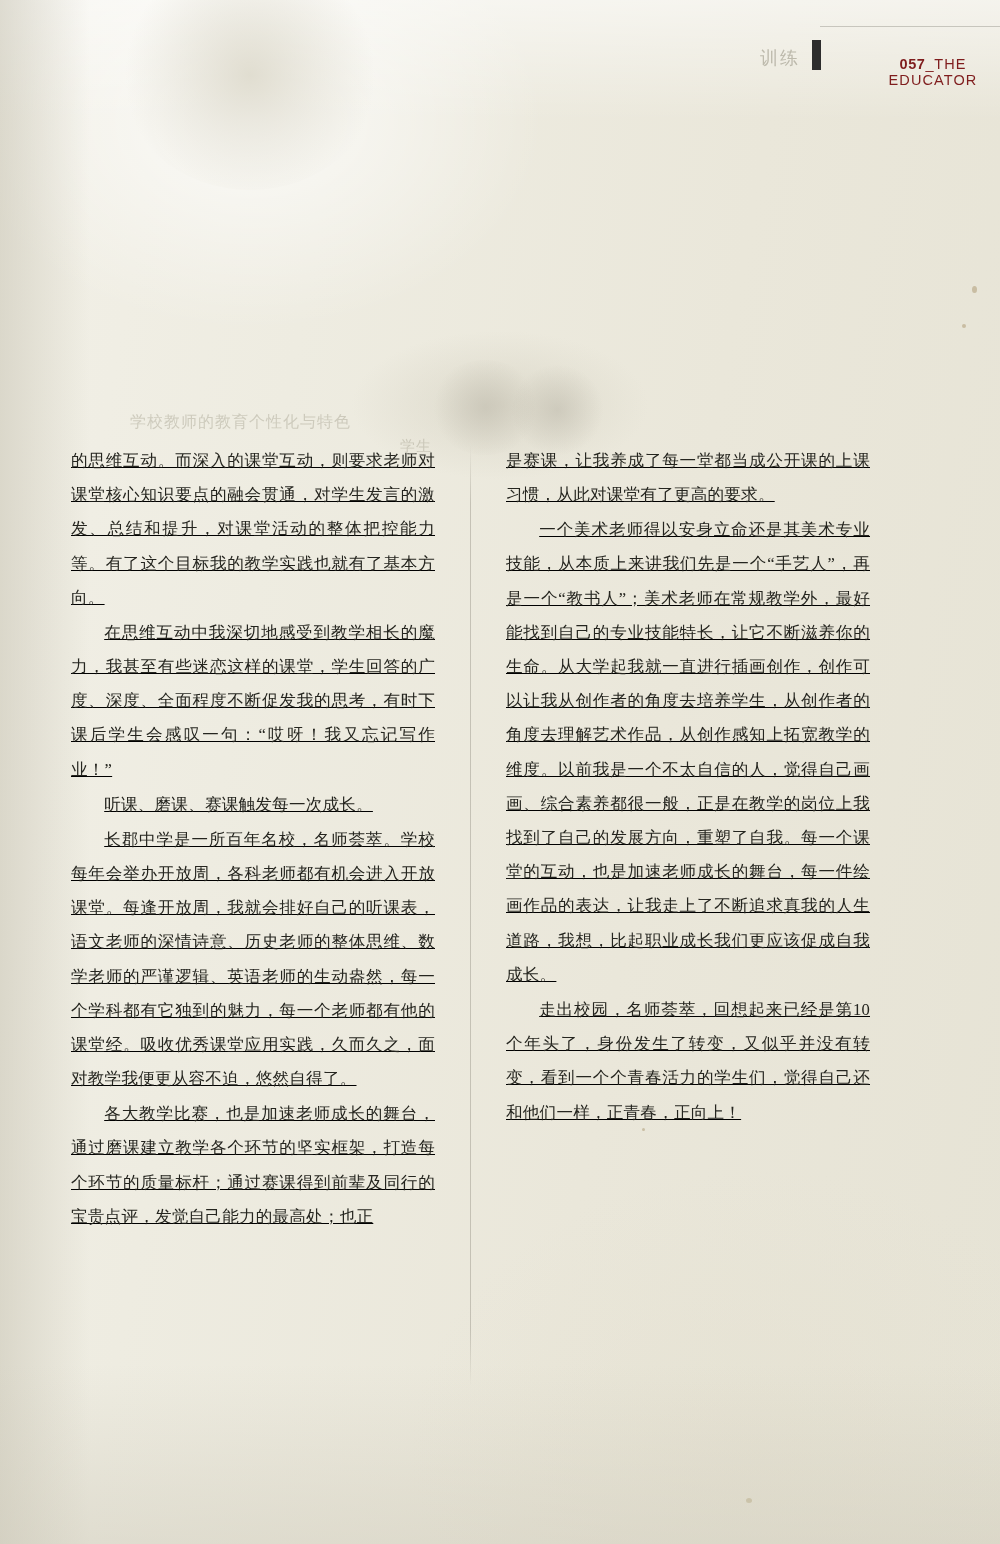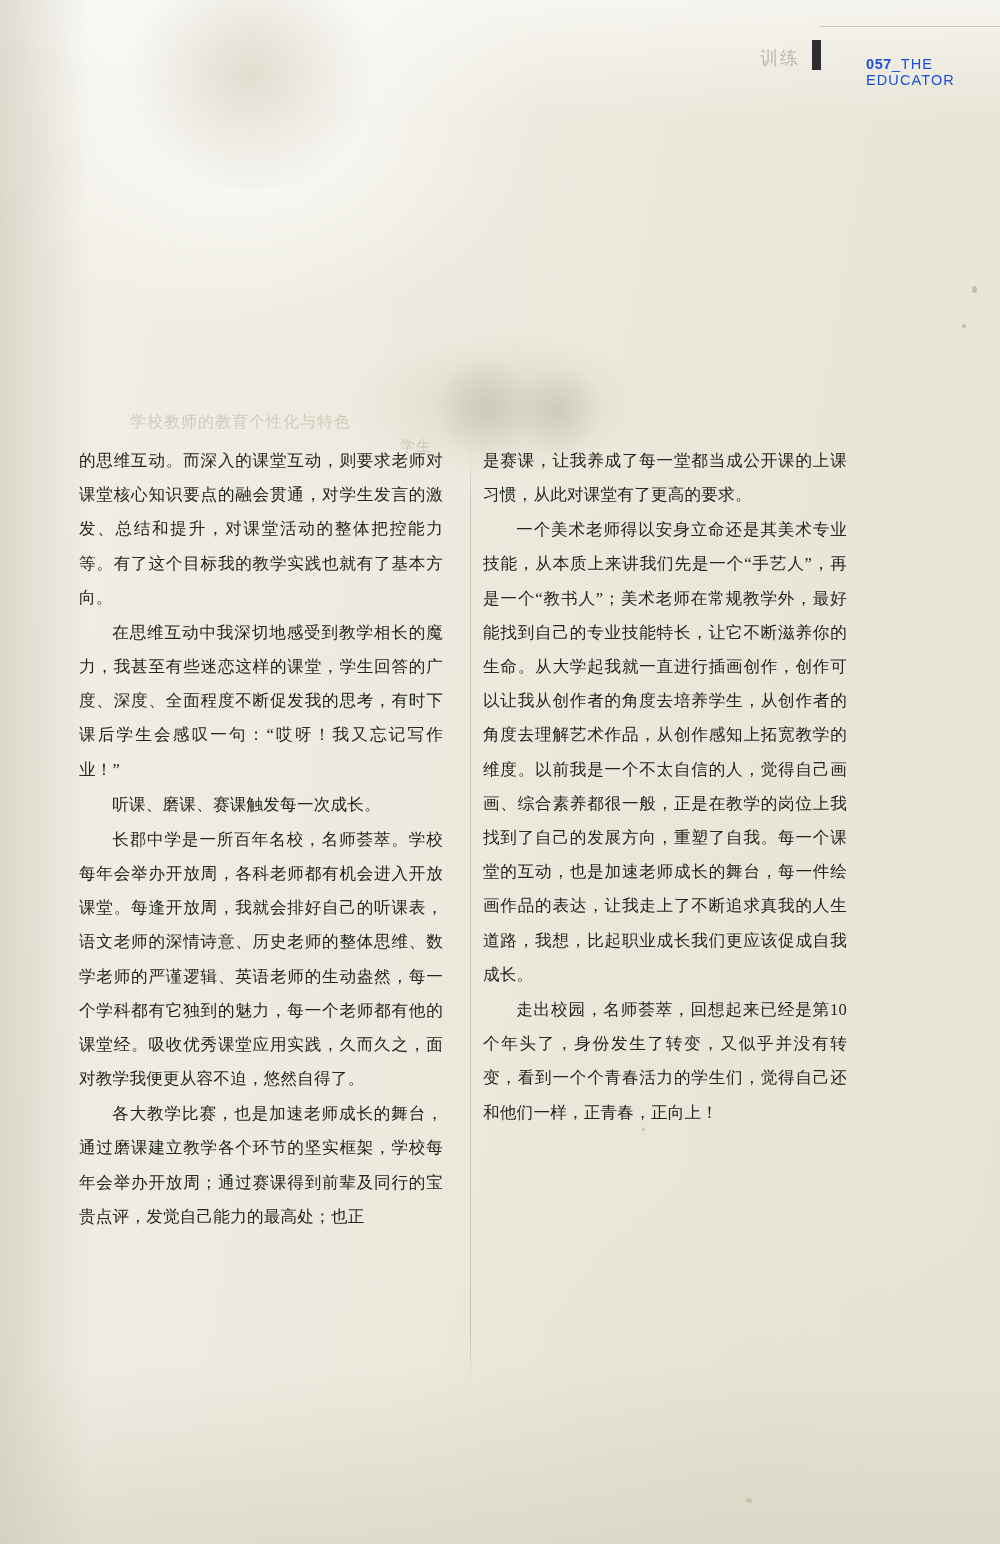--- a/index.html
+++ b/index.html
@@ -70,20 +70,21 @@
     pointer-events: none;
   }
 
   
   .header {
     position: absolute;
     top: 26px;
     right: 0;
     left: 0;
     height: 34px;
+    text-align: center;
   }
   .header-rule {
     position: absolute;
     top: 0;
     left: 820px;
     right: 0;
     height: 1px;
     background: rgba(120,118,110,0.35);
   }
   .header-bar {
@@ -103,35 +104,36 @@
     letter-spacing: 2px;
     font-family: "DejaVu Sans", sans-serif;
   }
   .header-label {
     position: absolute;
     top: 30px;
     left: 866px;
     font-family: "Liberation Sans", sans-serif;
     font-size: 14.5px;
     letter-spacing: 0.6px;
-    color: #1d4ed8;
+    color: #7f1d1d;
     font-weight: 700;
   }
   .header-label .num { font-weight: 700; }
   .header-label .sep { font-weight: 400; }
   .header-label .ttl { font-weight: 400; letter-spacing: 1.1px; }
 
   
   .columns {
     position: absolute;
     top: 444px;
-    left: 79px;
+    left: 71px;
     width: 862px;
     display: flex;
-    gap: 40px;
+    gap: 71px;
+    text-decoration: underline;
   }
   .col {
     width: 364px;
   }
   .divider {
     position: absolute;
     left: 470px;
     top: 446px;
     width: 1px;
     height: 940px;
@@ -189,20 +191,20 @@
 </header>
 
 <div class="divider"></div>
 
 <div class="columns">
   <div class="col">
     <p class="para">的思维互动。而深入的课堂互动，则要求老师对课堂核心知识要点的融会贯通，对学生发言的激发、总结和提升，对课堂活动的整体把控能力等。有了这个目标我的教学实践也就有了基本方向。</p>
     <p class="para indent">在思维互动中我深切地感受到教学相长的魔力，我甚至有些迷恋这样的课堂，学生回答的广度、深度、全面程度不断促发我的思考，有时下课后学生会感叹一句：“哎呀！我又忘记写作业！”</p>
     <p class="para indent">听课、磨课、赛课触发每一次成长。</p>
     <p class="para indent">长郡中学是一所百年名校，名师荟萃。学校每年会举办开放周，各科老师都有机会进入开放课堂。每逢开放周，我就会排好自己的听课表，语文老师的深情诗意、历史老师的整体思维、数学老师的严谨逻辑、英语老师的生动盎然，每一个学科都有它独到的魅力，每一个老师都有他的课堂经。吸收优秀课堂应用实践，久而久之，面对教学我便更从容不迫，悠然自得了。</p>
-    <p class="para indent">各大教学比赛，也是加速老师成长的舞台，通过磨课建立教学各个环节的坚实框架，学校每年会举办开放周；通过赛课得到前辈及同行的宝贵点评，发觉自己能力的最高处；也正</p>
+    <p class="para indent">各大教学比赛，也是加速老师成长的舞台，通过磨课建立教学各个环节的坚实框架，打造每个环节的质量标杆；通过赛课得到前辈及同行的宝贵点评，发觉自己能力的最高处；也正</p>
   </div>
   <div class="col">
     <p class="para">是赛课，让我养成了每一堂都当成公开课的上课习惯，从此对课堂有了更高的要求。</p>
     <p class="para indent">一个美术老师得以安身立命还是其美术专业技能，从本质上来讲我们先是一个“手艺人”，再是一个“教书人”；美术老师在常规教学外，最好能找到自己的专业技能特长，让它不断滋养你的生命。从大学起我就一直进行插画创作，创作可以让我从创作者的角度去培养学生，从创作者的角度去理解艺术作品，从创作感知上拓宽教学的维度。以前我是一个不太自信的人，觉得自己画画、综合素养都很一般，正是在教学的岗位上我找到了自己的发展方向，重塑了自我。每一个课堂的互动，也是加速老师成长的舞台，每一件绘画作品的表达，让我走上了不断追求真我的人生道路，我想，比起职业成长我们更应该促成自我成长。</p>
     <p class="para indent">走出校园，名师荟萃，回想起来已经是第10个年头了，身份发生了转变，又似乎并没有转变，看到一个个青春活力的学生们，觉得自己还和他们一样，正青春，正向上！</p>
   </div>
 </div>
 
 </body></html>

